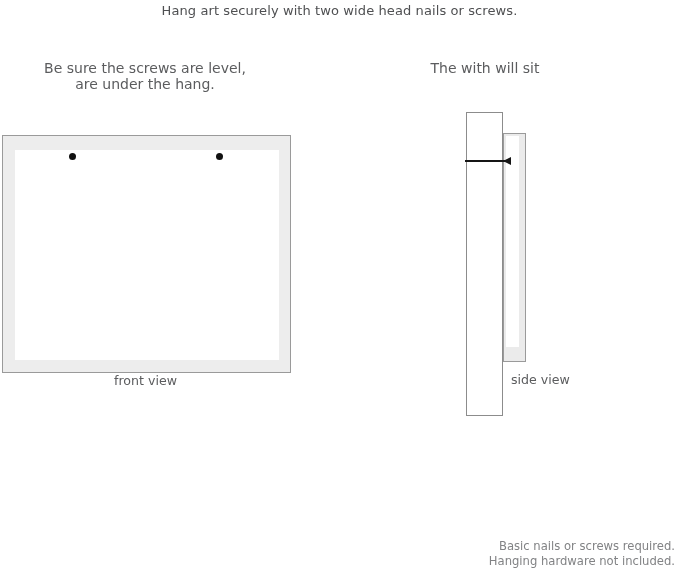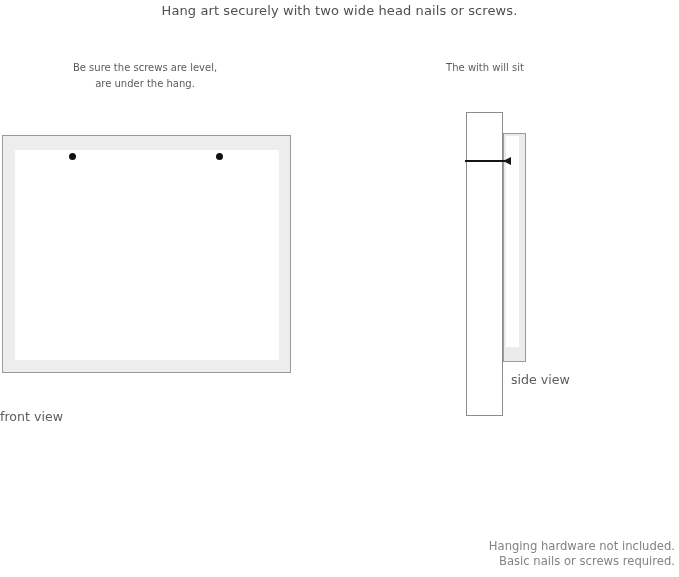--- a/index.html
+++ b/index.html
@@ -28,21 +28,21 @@
     font-weight: 400;
     line-height: 22px;
     color: #4f5052;
     letter-spacing: 0.1px;
   }
 
   
   .caption {
     position: absolute;
     text-align: center;
-    font-size: 10px;
+    font-size: 14px;
     line-height: 16.4px;
     color: #5b5c5e;
   }
   .caption-left {
     left: 0;
     top: 60px;
     width: 290px;
   }
   .caption-right {
     left: 380px;
@@ -90,22 +90,21 @@
   .view-label {
     position: absolute;
     font-size: 12.6px;
     color: #5b5c5e;
     white-space: nowrap;
   }
   .label-front {
     left: 0;
     top: 373px;
     width: 291px;
-    text-align: left;
-    margin-top: 36px;
+    text-align: center;
   }
 
   
   .side-view {
     position: absolute;
     left: 440px;
     top: 105px;
     width: 200px;
     height: 320px;
   }
@@ -207,15 +206,15 @@
   <div class="side-frame-rect"></div>
   <div class="side-frame-inner"></div>
   <div class="nail">
     <div class="nail-shaft"></div>
     <div class="nail-head"></div>
   </div>
 </div>
 <div class="view-label label-side">side view</div>
 
 <div class="footer">
+  <div>Basic nails or screws required.</div>
   <div>Hanging hardware not included.</div>
-  <div>Basic nails or screws required.</div>
 </div>
 
 </body></html>

